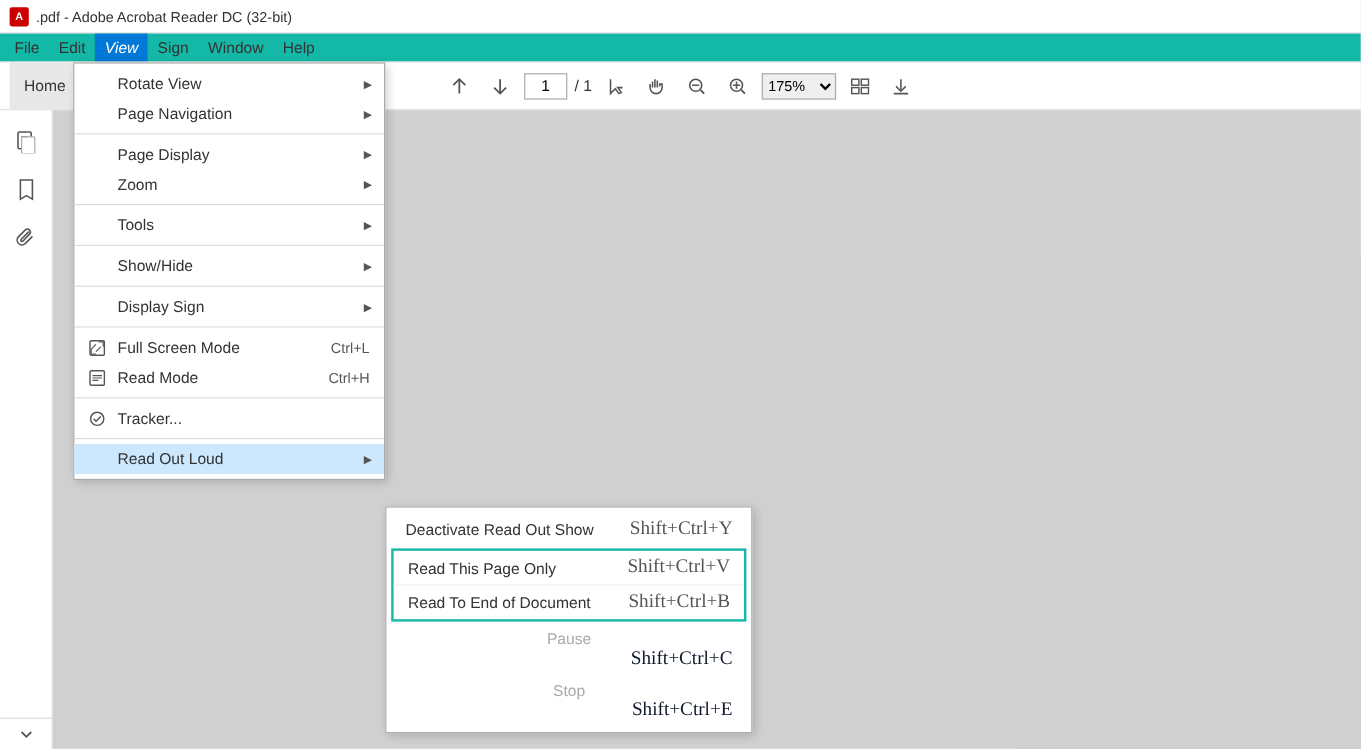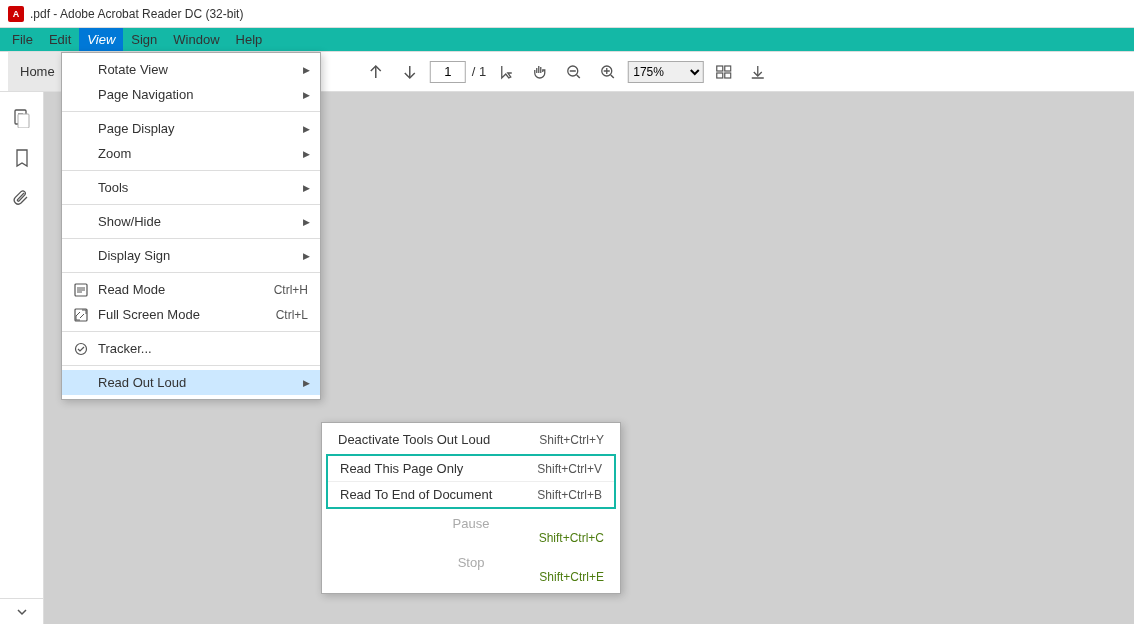--- a/index.html
+++ b/index.html
@@ -96,21 +96,21 @@
       font-size: 14px;
     }
     .page-input {
       width: 36px;
       height: 22px;
       text-align: center;
       border: 1px solid #aaa;
       font-size: 13px;
     }
     .zoom-select {
-      width: 76px;
+      width: 62px;
       height: 22px;
       border: 1px solid #aaa;
       font-size: 12px;
     }
 
     
     .left-sidebar {
       position: absolute;
       left: 0;
       top: 92px;
@@ -240,28 +240,29 @@
       padding: 5px 16px;
       cursor: pointer;
       font-size: 13px;
       color: #333;
       white-space: nowrap;
     }
     .submenu-item .shortcut {
       margin-left: auto;
       padding-left: 30px;
       color: #555;
-      font-size: 12px;
+      font-size: 16px;
+      font-family: Liberation Serif, serif;
     }
     .submenu-item.disabled {
       color: #aaa;
       flex-direction: column;
     }
     .submenu-item.disabled .shortcut {
-      color: #4d7c0f;
+      color: #0f172a;
     }
     .highlighted-group {
       border: 2px solid #14b8a6;
       margin: 2px 4px;
     }
     .highlighted-group .submenu-item {
       border: none;
       margin: 0;
       padding: 5px 12px;
     }
@@ -422,61 +423,61 @@
     </div>
     <div class="dropdown-separator"></div>
     <div class="dropdown-item has-submenu">
       <span>Show/Hide</span>
     </div>
     <div class="dropdown-separator"></div>
     <div class="dropdown-item has-submenu">
       <span>Display Sign</span>
     </div>
     <div class="dropdown-separator"></div>
+    <div class="dropdown-item">
+      <span class="item-icon">
+        <svg width="14" height="14" viewBox="0 0 14 14">
+            <rect x="1" y="1" width="12" height="12" rx="1" stroke="#555" stroke-width="1.2" fill="none"></rect>
+            <path d="M2 8v4h4M8 2h4v4M2 8l4-4M10 6l-4 4" stroke="#555" stroke-width="1" fill="none"></path>
+          </svg>
+      </span>
+      <span>Full Screen Mode</span>
+      <span class="shortcut">Ctrl+L</span>
+    </div>
     <div class="dropdown-item">
       <span class="item-icon">
         <svg width="14" height="14" viewBox="0 0 14 14">
             <rect x="1" y="1" width="12" height="12" rx="1" stroke="#555" stroke-width="1.2" fill="none"></rect>
             <line x1="3" y1="5" x2="11" y2="5" stroke="#555" stroke-width="1"></line>
             <line x1="3" y1="7" x2="11" y2="7" stroke="#555" stroke-width="1"></line>
             <line x1="3" y1="9" x2="8" y2="9" stroke="#555" stroke-width="1"></line>
           </svg>
       </span>
       <span>Read Mode</span>
       <span class="shortcut">Ctrl+H</span>
     </div>
-    <div class="dropdown-item">
-      <span class="item-icon">
-        <svg width="14" height="14" viewBox="0 0 14 14">
-            <rect x="1" y="1" width="12" height="12" rx="1" stroke="#555" stroke-width="1.2" fill="none"></rect>
-            <path d="M2 8v4h4M8 2h4v4M2 8l4-4M10 6l-4 4" stroke="#555" stroke-width="1" fill="none"></path>
-          </svg>
-      </span>
-      <span>Full Screen Mode</span>
-      <span class="shortcut">Ctrl+L</span>
-    </div>
     <div class="dropdown-separator"></div>
     <div class="dropdown-item">
       <span class="item-icon">
         <svg width="14" height="14" viewBox="0 0 14 14">
             <circle cx="7" cy="7" r="5.5" stroke="#555" stroke-width="1.2" fill="none"></circle>
             <path d="M4 7l2 2 4-4" stroke="#555" stroke-width="1.2" fill="none"></path>
           </svg>
       </span>
       <span>Tracker...</span>
     </div>
     <div class="dropdown-separator"></div>
     <div class="dropdown-item has-submenu active-submenu">
       <span>Read Out Loud</span>
     </div>
   </div>
 
   <div class="submenu">
     <div class="submenu-item">
-      <span>Deactivate Tools Out Loud</span>
+      <span>Deactivate Read Out Show</span>
       <span class="shortcut">Shift+Ctrl+Y</span>
     </div>
 
     <div class="highlighted-group">
       <div class="submenu-item">
         <span>Read This Page Only</span>
         <span class="shortcut">Shift+Ctrl+V</span>
       </div>
       <div class="submenu-item">
         <span>Read To End of Document</span>

